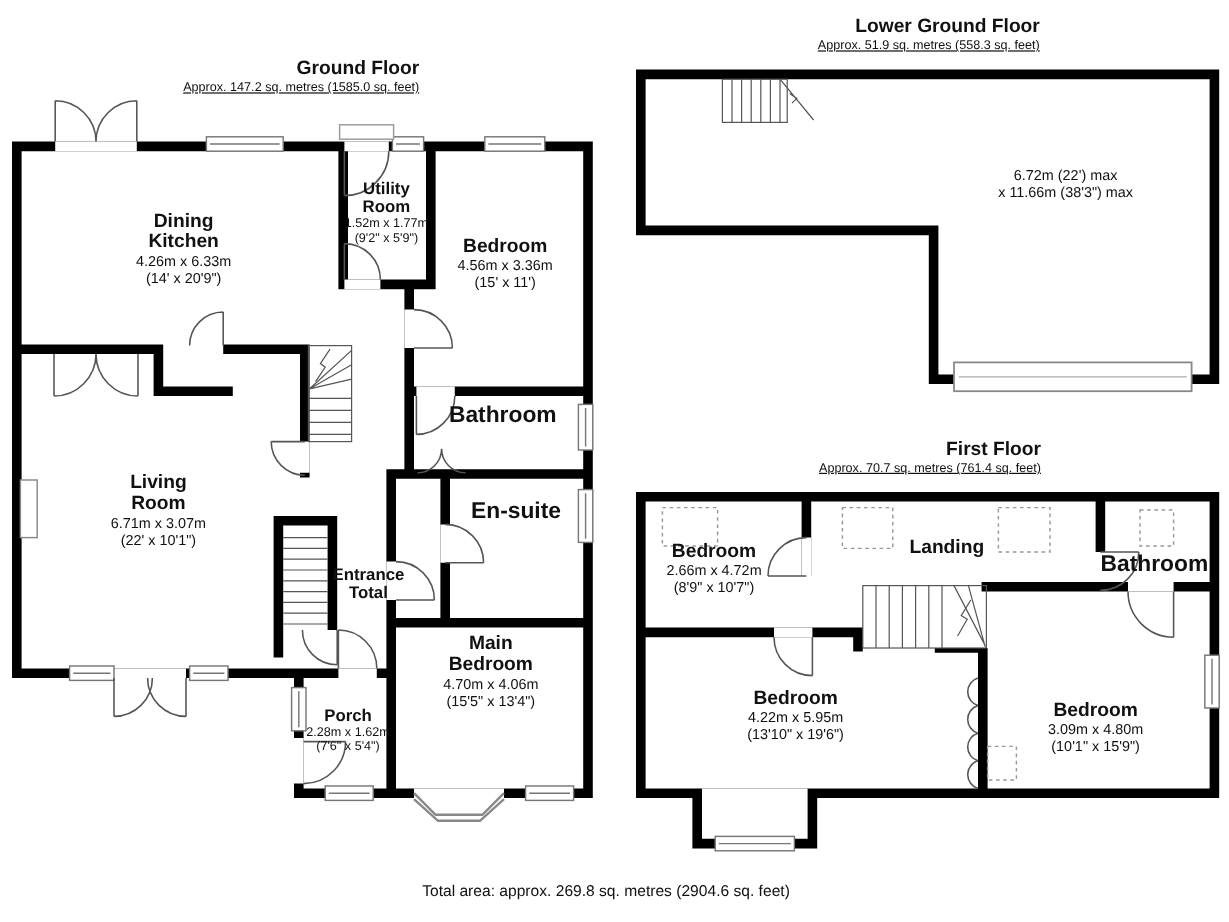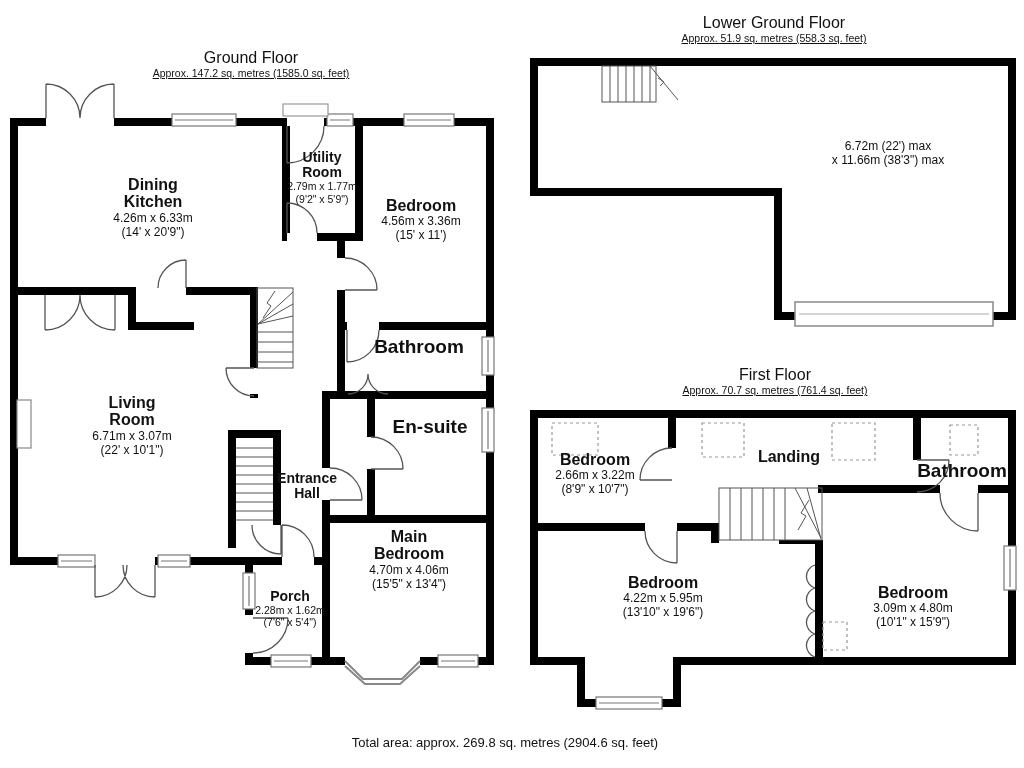--- a/index.html
+++ b/index.html
@@ -1,20 +1,20 @@
 <!DOCTYPE html>
 <html><head>
 <meta charset="utf-8">
 <style>
   html,body{margin:0;padding:0;background:#fff;}
   #stage{position:relative;width:1024px;height:768px;background:#ffffff;
          font-family:"Liberation Sans", sans-serif;color:#111;overflow:hidden;}
   #plan-svg{position:absolute;left:0;top:0;}
   .plan-title{position:absolute;transform:translateX(-50%);text-align:center;white-space:nowrap;}
-  .plan-title .t{font-weight:normal;font-size:16px;line-height:1.15;}
+  .plan-title .t{font-weight:bold;font-size:16px;line-height:1.15;text-align:right;}
   .plan-title .s{font-size:10.5px;line-height:1.3;text-decoration:underline;}
   .room-label{position:absolute;transform:translateX(-50%);text-align:center;white-space:nowrap;}
   .rname{font-weight:bold;font-size:16px;line-height:1.08;white-space:pre-line;}
   .rdim{font-size:12px;line-height:1.18;}
   .md .rname{font-size:19px;}
   .sm .rname{font-size:14px;}
   .sm .rdim{font-size:10.5px;}
   .total-area{position:absolute;transform:translateX(-50%);font-size:13px;white-space:nowrap;text-align:right;}
 </style>
 </head>
@@ -163,21 +163,21 @@
 
   <div class="room-label" style="left:153px;top:176px">
     <div class="rname">Dining
 Kitchen</div>
     <div class="rdim">4.26m x 6.33m</div>
     <div class="rdim">(14' x 20'9")</div>
   </div>
   <div class="room-label sm" style="left:322px;top:150px">
     <div class="rname">Utility
 Room</div>
-    <div class="rdim">2.79m x 1.77m</div>
+    <div class="rdim">1.52m x 1.77m</div>
     <div class="rdim">(9'2" x 5'9")</div>
   </div>
   <div class="room-label" style="left:421px;top:197px">
     <div class="rname">Bedroom</div>
     <div class="rdim">4.56m x 3.36m</div>
     <div class="rdim">(15' x 11')</div>
   </div>
   <div class="room-label md" style="left:419px;top:337px">
     <div class="rname">Bathroom</div>
   </div>
@@ -185,40 +185,40 @@
     <div class="rname">En-suite</div>
   </div>
   <div class="room-label" style="left:132px;top:394px">
     <div class="rname">Living
 Room</div>
     <div class="rdim">6.71m x 3.07m</div>
     <div class="rdim">(22' x 10'1")</div>
   </div>
   <div class="room-label sm" style="left:307px;top:471px">
     <div class="rname">Entrance
-Hall</div>
+Total</div>
   </div>
   <div class="room-label" style="left:409px;top:528px">
     <div class="rname">Main
 Bedroom</div>
     <div class="rdim">4.70m x 4.06m</div>
     <div class="rdim">(15'5" x 13'4")</div>
   </div>
   <div class="room-label sm" style="left:290px;top:589px">
     <div class="rname">Porch</div>
     <div class="rdim">2.28m x 1.62m</div>
     <div class="rdim">(7'6" x 5'4")</div>
   </div>
   <div class="room-label" style="left:888px;top:139px">
     <div class="rdim">6.72m (22') max</div>
     <div class="rdim">x 11.66m (38'3") max</div>
   </div>
   <div class="room-label" style="left:595px;top:451px">
     <div class="rname">Bedroom</div>
-    <div class="rdim">2.66m x 3.22m</div>
+    <div class="rdim">2.66m x 4.72m</div>
     <div class="rdim">(8'9" x 10'7")</div>
   </div>
   <div class="room-label" style="left:789px;top:448px">
     <div class="rname">Landing</div>
   </div>
   <div class="room-label md" style="left:962px;top:461px">
     <div class="rname">Bathroom</div>
   </div>
   <div class="room-label" style="left:663px;top:574px">
     <div class="rname">Bedroom</div>

